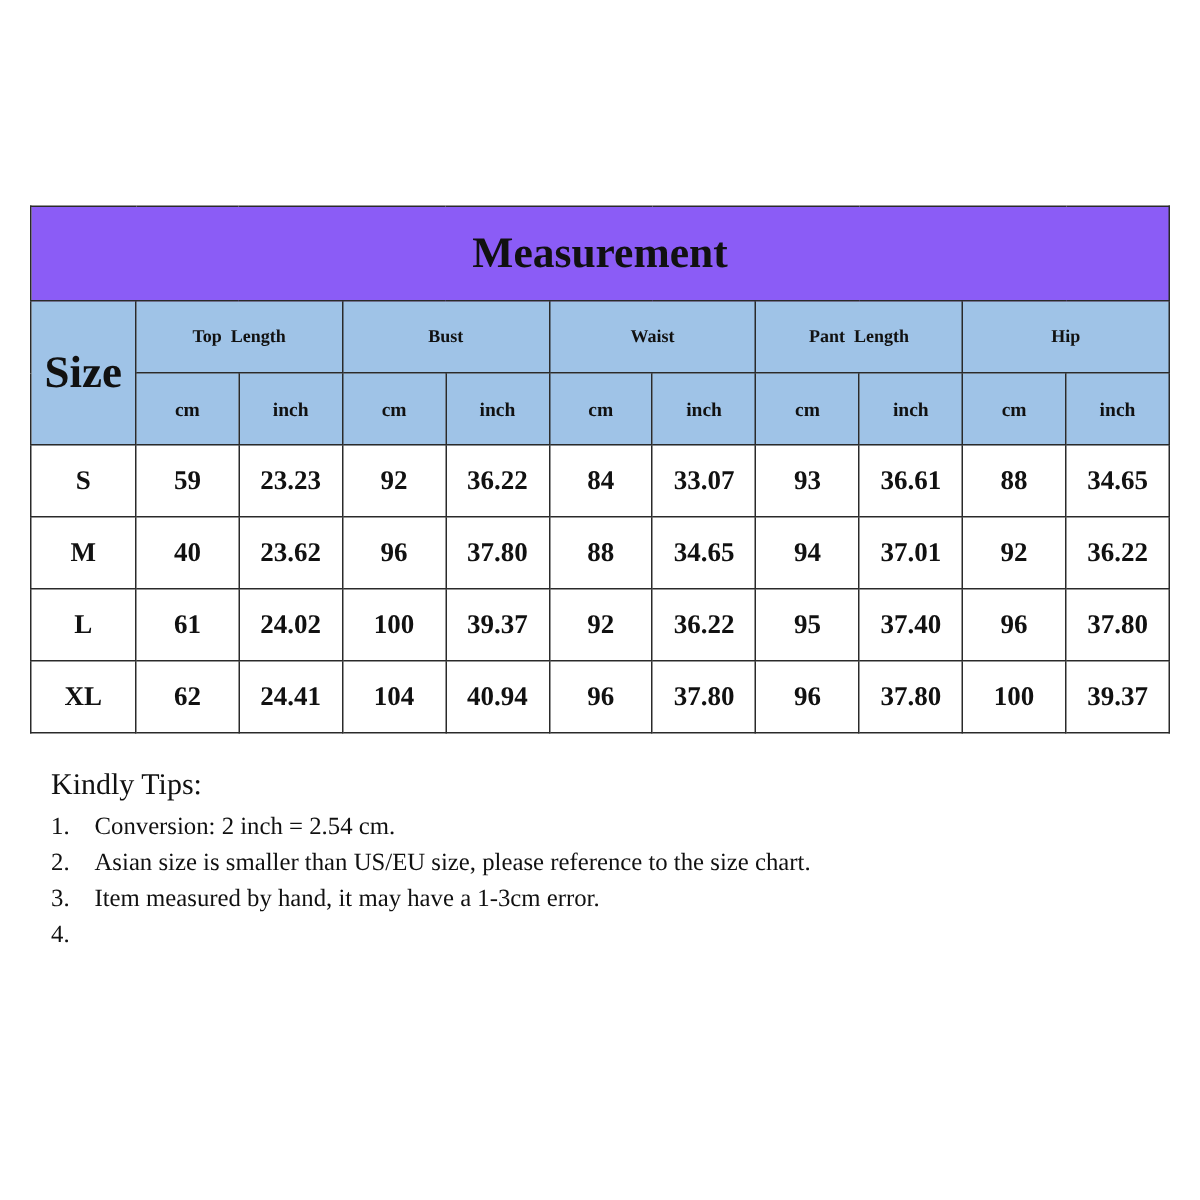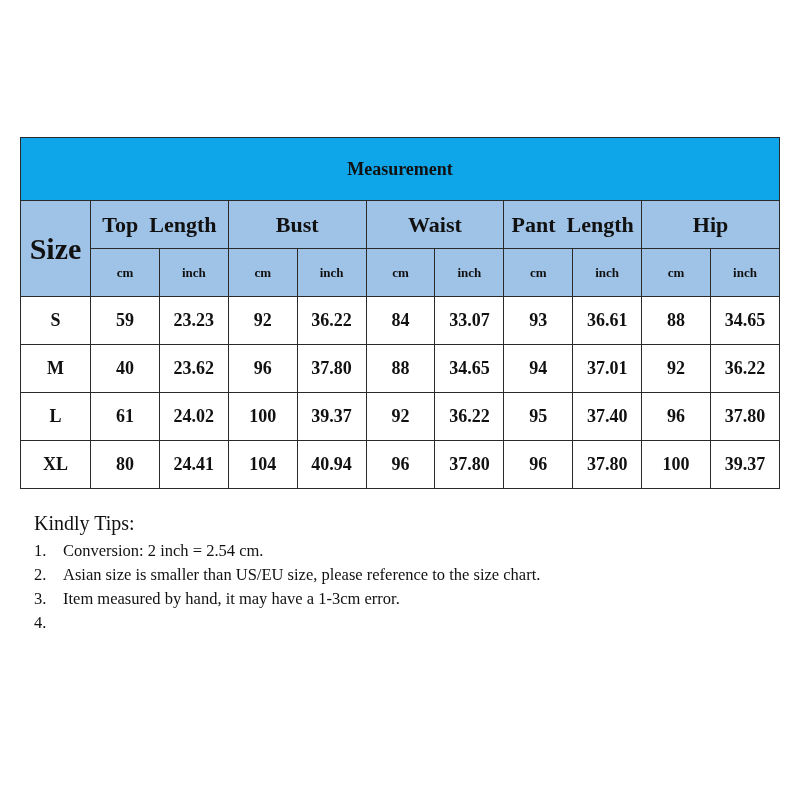--- a/index.html
+++ b/index.html
@@ -1,20 +1,20 @@
 <!DOCTYPE html>
 <html><head>
   <meta charset="utf-8">
   <style>
     html, body { margin: 0; padding: 0; background: #ffffff; }
     body { width: 800px; height: 800px; position: relative; overflow: hidden; font-family: "Liberation Serif", serif; color: #111; }
     .chart { position: absolute; left: 20px; top: 137px; width: 760px; border-collapse: collapse; table-layout: fixed; }
     .chart td { border: 1.5px solid #2a2a2a; text-align: center; vertical-align: middle; font-weight: bold; padding: 0; }
-    .title-cell { height: 62px; font-size: 18px; background: #0ea5e9; }
-    .hdr { background: #9fc3e7; font-size: 22px; height: 47px; }
+    .title-cell { height: 62px; font-size: 29px; background: #8b5cf6; }
+    .hdr { background: #9fc3e7; font-size: 12px; height: 47px; }
     .size-hdr { font-size: 30px; margin-left: 32px; }
     .unit { font-size: 13px; height: 47px; }
     .row td { height: 47px; font-size: 18px; background: #fff; }
     .tips { position: absolute; left: 34px; top: 512px; width: 720px; font-family: "Liberation Serif", serif; }
     .tips-title { font-size: 20px; margin-bottom: 4px; }
     .tips ol { margin: 0; padding: 0; list-style: none; }
     .tips li { font-size: 16.5px; line-height: 24px; display: flex; }
     .tips .num { width: 29px; flex: none; }
   </style>
 </head>
@@ -92,21 +92,21 @@
     <td>39.37</td>
     <td>92</td>
     <td>36.22</td>
     <td>95</td>
     <td>37.40</td>
     <td>96</td>
     <td>37.80</td>
   </tr>
   <tr class="row">
     <td>XL</td>
-    <td>80</td>
+    <td>62</td>
     <td>24.41</td>
     <td>104</td>
     <td>40.94</td>
     <td>96</td>
     <td>37.80</td>
     <td>96</td>
     <td>37.80</td>
     <td>100</td>
     <td>39.37</td>
   </tr>

